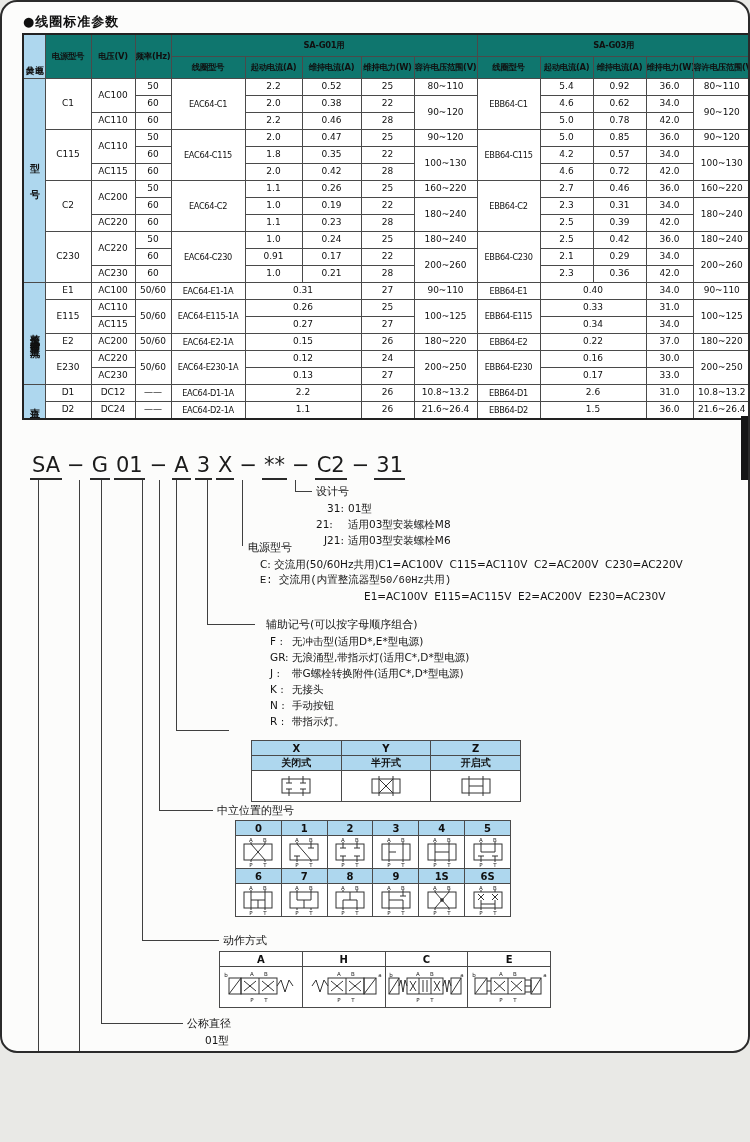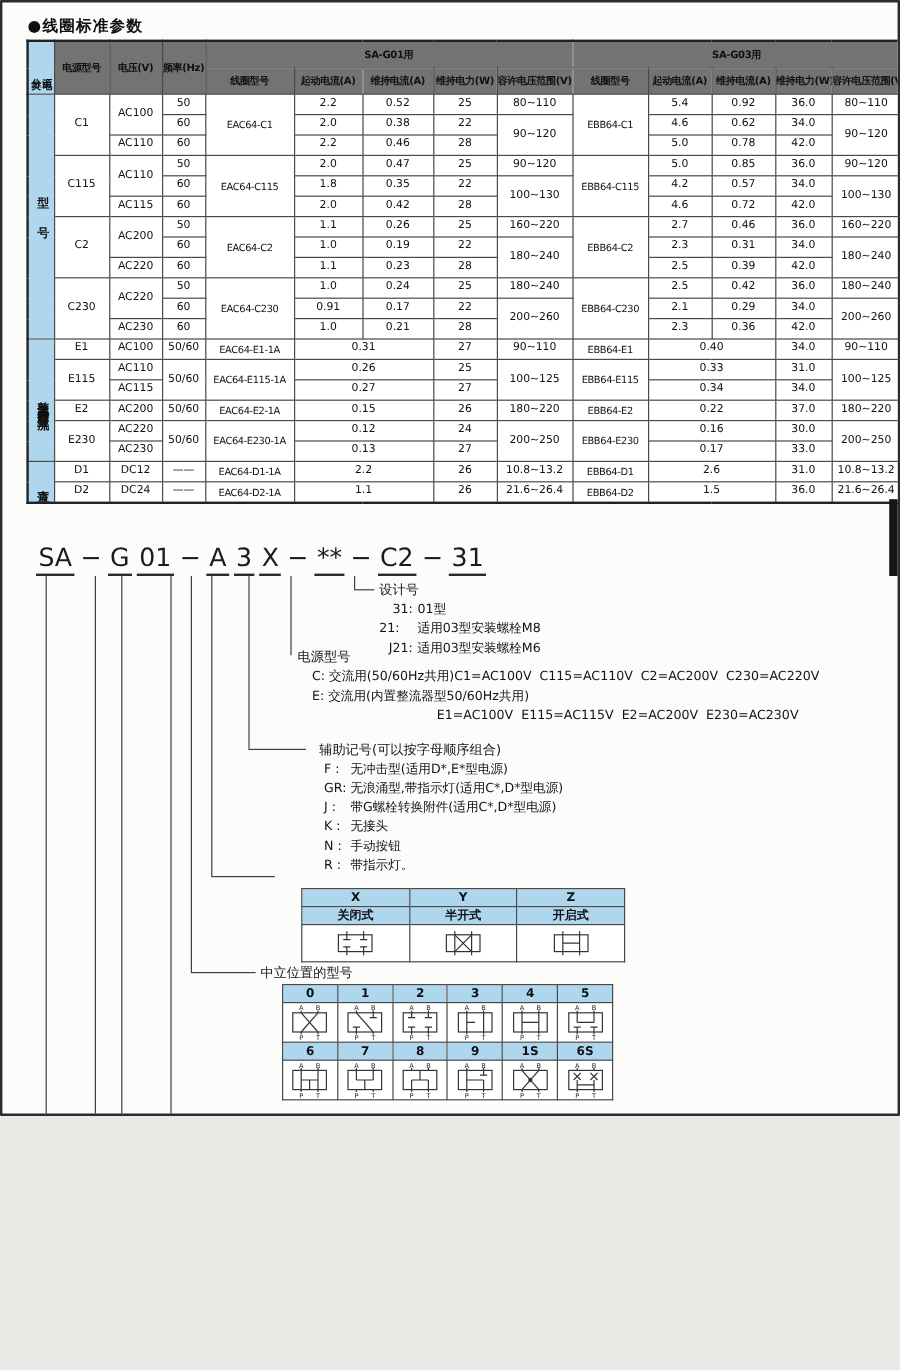--- a/index.html
+++ b/index.html
@@ -1,25 +1,25 @@
 <!DOCTYPE html>
 <html><head>
 <meta charset="utf-8">
 <style>
   html,body{margin:0;padding:0;background:#e9e9e6;font-family:"DejaVu Sans","Liberation Sans",sans-serif;}
-  .page{position:relative;width:750px;height:930px;margin:0 auto;background:#fcfcfb;
-        border:2.5px solid #2b2b2b;border-radius:1px;box-sizing:border-box;overflow:hidden;}
+  .page{position:relative;width:750px;height:1053px;margin:0 auto;background:#fcfcfb;
+        border:2.5px solid #2b2b2b;border-radius:17px;box-sizing:border-box;overflow:hidden;}
   .edge-tab{position:absolute;left:739px;top:414px;width:11px;height:64px;background:#161616;}
   
   .sec1-title{position:absolute;left:21px;top:11px;font-size:13px;font-weight:bold;color:#101010;letter-spacing:1px;}
   table.coil{position:absolute;left:20px;top:31px;width:710px;border-collapse:collapse;table-layout:fixed;
              font-size:9px;color:#101010;border:2px solid #222;}
   table.coil td{border:1px solid #4a4a4a;text-align:center;vertical-align:middle;padding:0;height:16px;
                 line-height:1.05;overflow:hidden;background:#fff;white-space:nowrap;}
-  table.coil td.h{background:#737373;font-weight:bold;font-size:8.4px;height:21px;letter-spacing:-0.3px;}
+  table.coil td.h{background:#0f766e;font-weight:bold;font-size:8.4px;height:21px;letter-spacing:-0.3px;}
   table.coil td.vh{background:#aed7ee;font-weight:bold;font-size:8.4px;padding:1px 0;}
   table.coil td.vh span{writing-mode:vertical-lr;text-orientation:upright;display:inline-block;line-height:1.1;}
   table.coil td.grp{background:#aed7ee;font-weight:bold;font-size:10px;
                     writing-mode:vertical-lr;text-orientation:upright;letter-spacing:2px;}
   table.coil td.grp.sp{letter-spacing:26px;}
   table.coil td.m{font-size:8.2px;letter-spacing:-0.3px;}
   
   .model-sec{position:absolute;left:0;top:418px;width:750px;height:724px;}
   .title-box{position:absolute;left:20px;top:7px;width:186px;height:24px;background:#fff;
              border:2px solid #111;box-shadow:3.5px 3.5px 0 #111;
@@ -357,21 +357,21 @@
     <div class="lbl" style="left:314px;top:64px">设计号</div>
     <div class="blk" style="left:314px;top:80px" id="design-items">
         <div class="pline"><span class="pk" style="min-width: 28px; text-align: right; margin-right: 4px;">31:</span><span class="pv">01型</span></div>
         <div class="pline"><span class="pk" style="min-width: 28px; text-align: left; margin-right: 4px;">21:</span><span class="pv">适用03型安装螺栓M8</span></div>
         <div class="pline"><span class="pk" style="min-width: 28px; text-align: right; margin-right: 4px;">J21:</span><span class="pv">适用03型安装螺栓M6</span></div>
       </div>
 
     <div class="lbl" style="left:246px;top:120px">电源型号</div>
     <div class="blk" style="left:258px;top:136px" id="power-rows">
         <div class="pline"><span class="pk" style="min-width: 104px;">C: 交流用(50/60Hz共用)</span><span class="pv">C1=AC100V  C115=AC110V  C2=AC200V  C230=AC220V</span></div>
-        <div class="pline"><span class="pk" style="min-width: 104px;">E: 交流用(内置整流器型50/60Hz共用)</span><span class="pv"></span></div>
+        <div class="pline"><span class="pk" style="min-width: 104px; font-family: Liberation Mono, monospace;">E: 交流用(内置整流器型50/60Hz共用)</span><span class="pv"></span></div>
         <div class="pline"><span class="pk" style="min-width: 104px;"></span><span class="pv">E1=AC100V  E115=AC115V  E2=AC200V  E230=AC230V</span></div>
       </div>
 
     <div class="lbl" style="left:264px;top:197px">辅助记号(可以按字母顺序组合)</div>
     <div class="blk" style="left:268px;top:213px" id="aux-items">
         <div class="pline"><span class="pk" style="min-width: 22px;">F :</span><span class="pv">无冲击型(适用D*,E*型电源)</span></div>
         <div class="pline"><span class="pk" style="min-width: 22px;">GR:</span><span class="pv">无浪涌型,带指示灯(适用C*,D*型电源)</span></div>
         <div class="pline"><span class="pk" style="min-width: 22px;">J :</span><span class="pv">带G螺栓转换附件(适用C*,D*型电源)</span></div>
         <div class="pline"><span class="pk" style="min-width: 22px;">K :</span><span class="pv">无接头</span></div>
         <div class="pline"><span class="pk" style="min-width: 22px;">N :</span><span class="pv">手动按钮</span></div>

